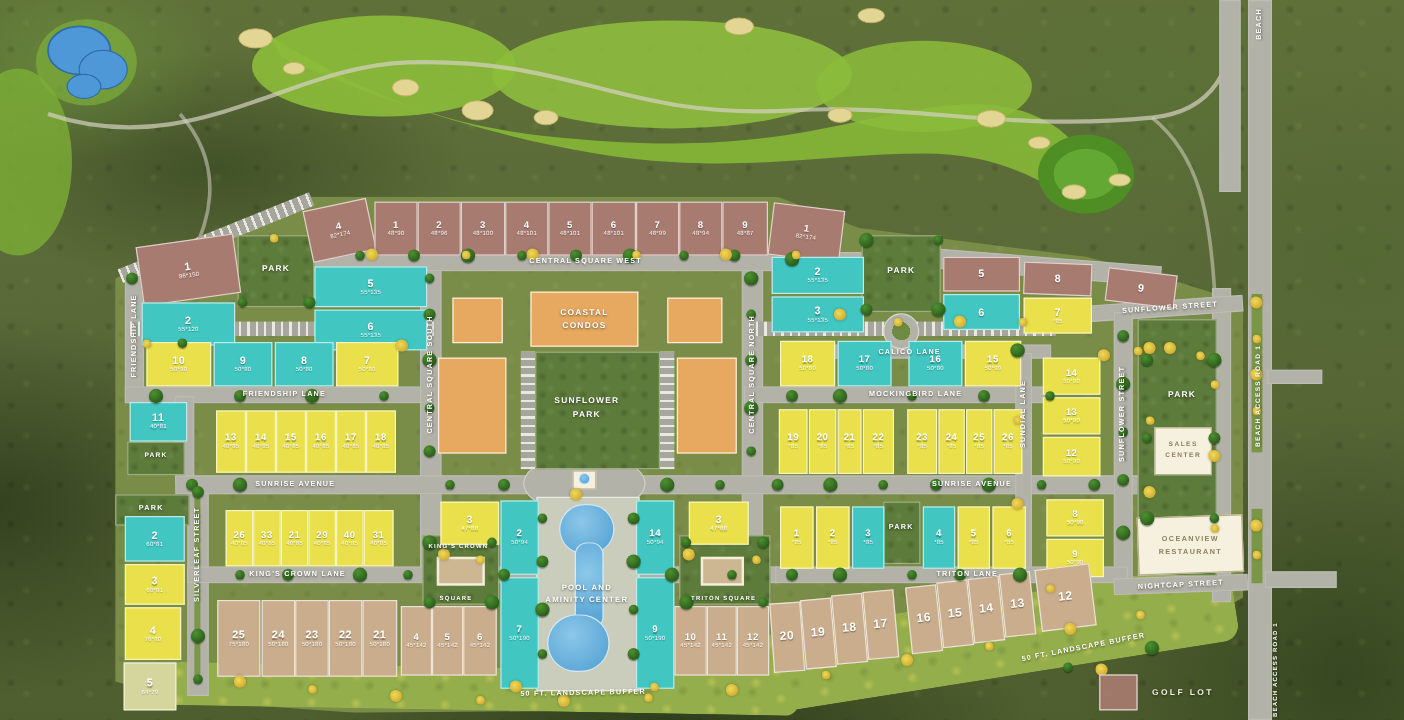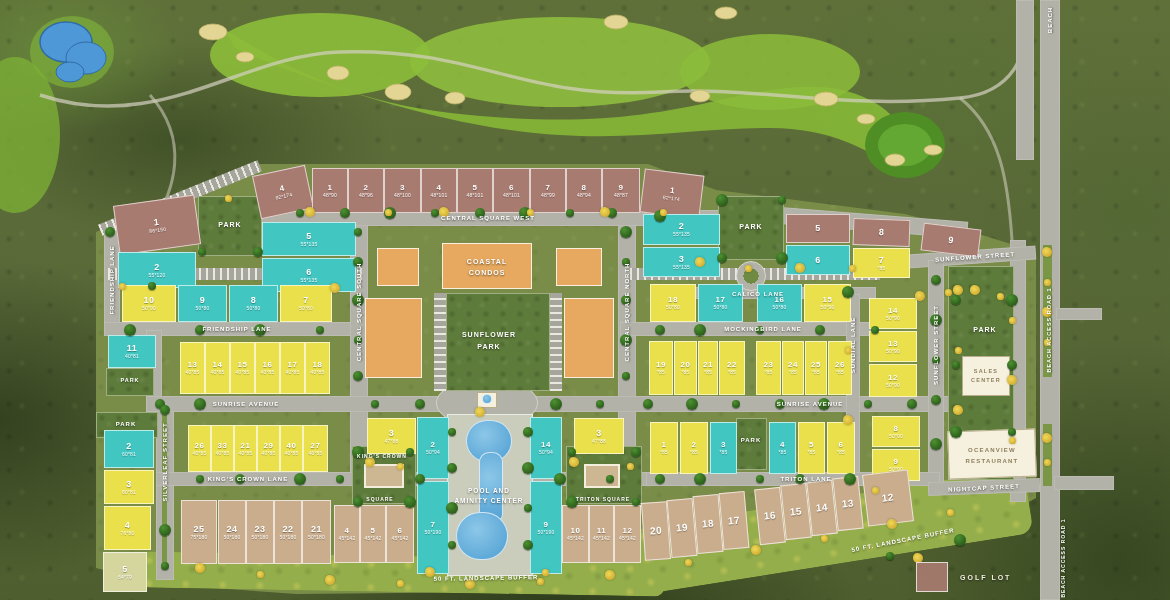--- a/index.html
+++ b/index.html
@@ -375,21 +375,21 @@
     </div>
     <div class="lot c-y" style="left: 257px; top: 425px; width: 23px; height: 47px;">
       <span class="ln" style="font-size: 8px;">29</span>
       <span class="ld">40*85</span>
     </div>
     <div class="lot c-y" style="left: 280px; top: 425px; width: 23px; height: 47px;">
       <span class="ln" style="font-size: 8px;">40</span>
       <span class="ld">40*85</span>
     </div>
     <div class="lot c-y" style="left: 303px; top: 425px; width: 25px; height: 47px;">
-      <span class="ln" style="font-size: 8px;">27</span>
+      <span class="ln" style="font-size: 8px;">31</span>
       <span class="ld">40*85</span>
     </div>
     <div class="lot c-y" style="left: 367px; top: 418px; width: 49px; height: 36px;">
       <span class="ln" style="font-size: 9px;">3</span>
       <span class="ld">47*88</span>
     </div>
     <div class="lot c-t" style="left: 417px; top: 417px; width: 32px; height: 62px;">
       <span class="ln" style="font-size: 8px;">2</span>
       <span class="ld">50*94</span>
     </div>

